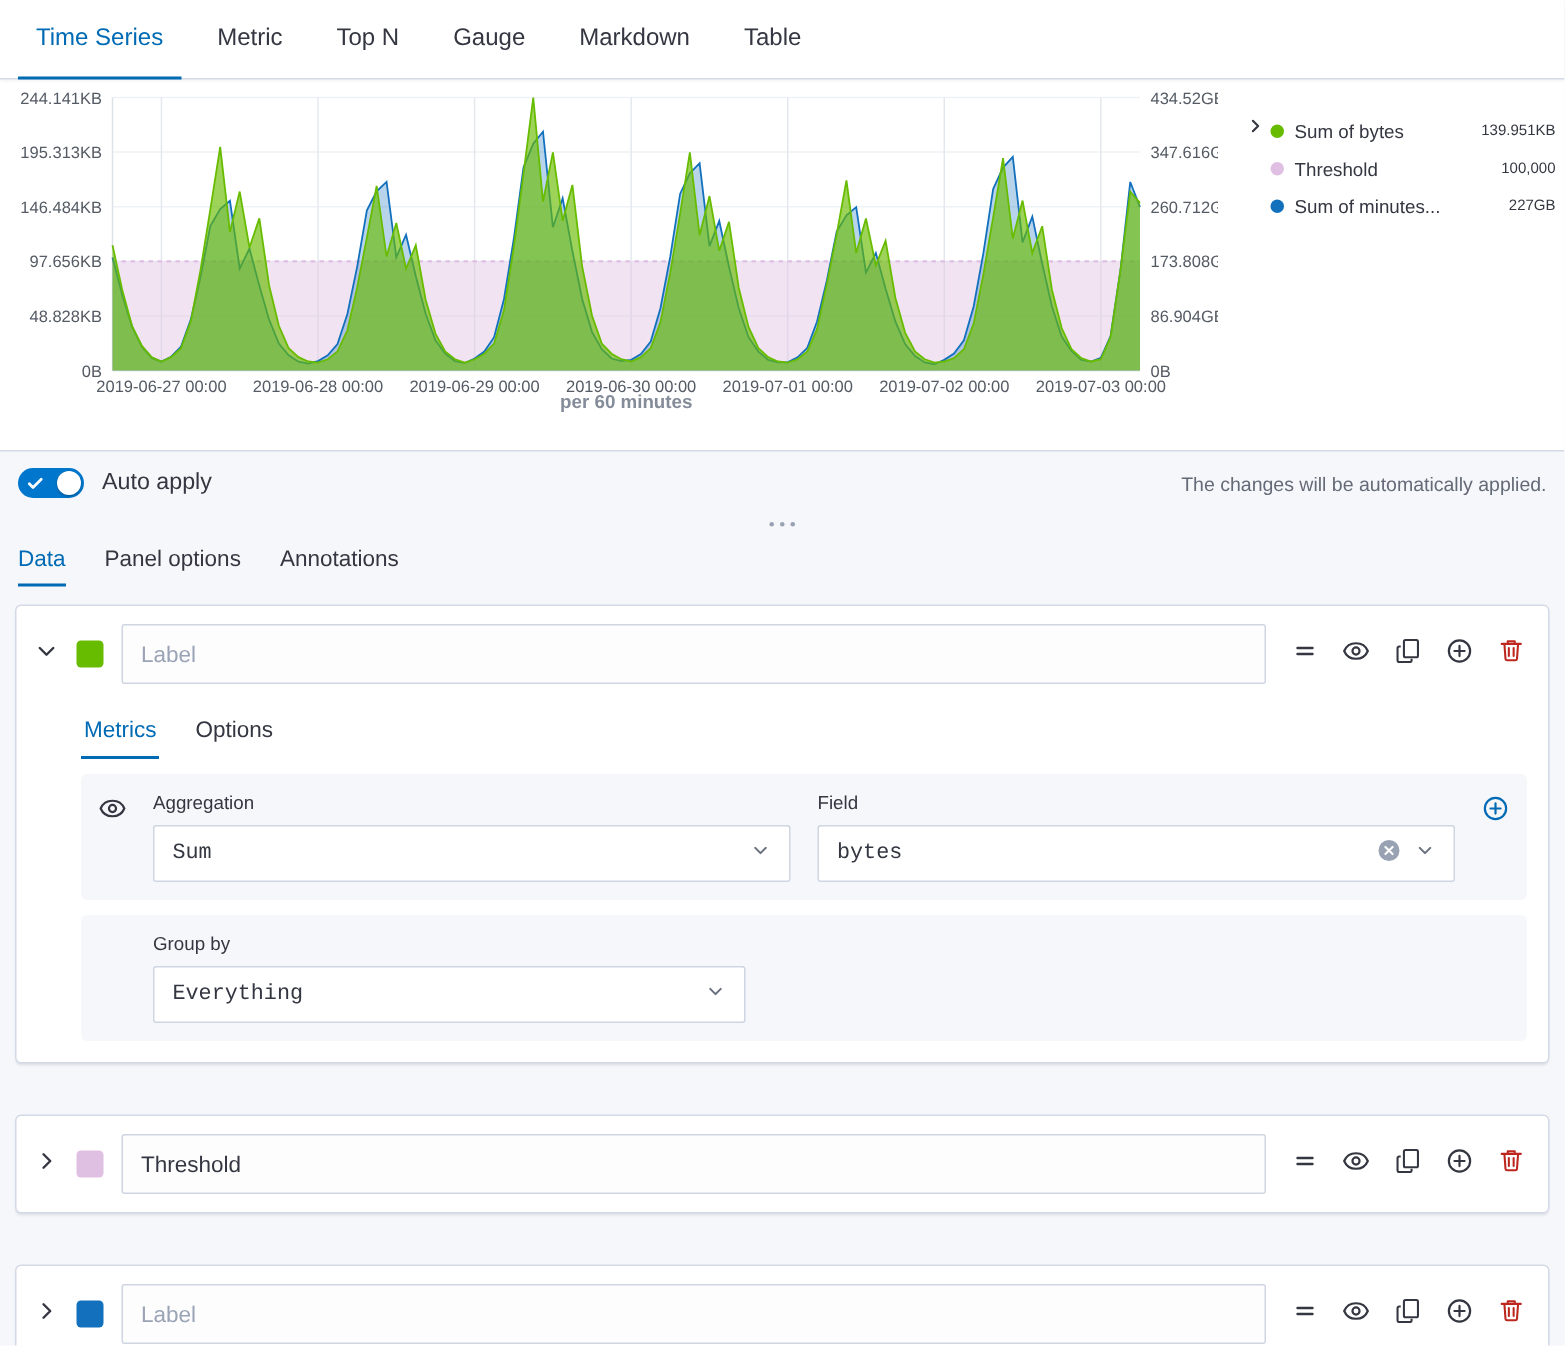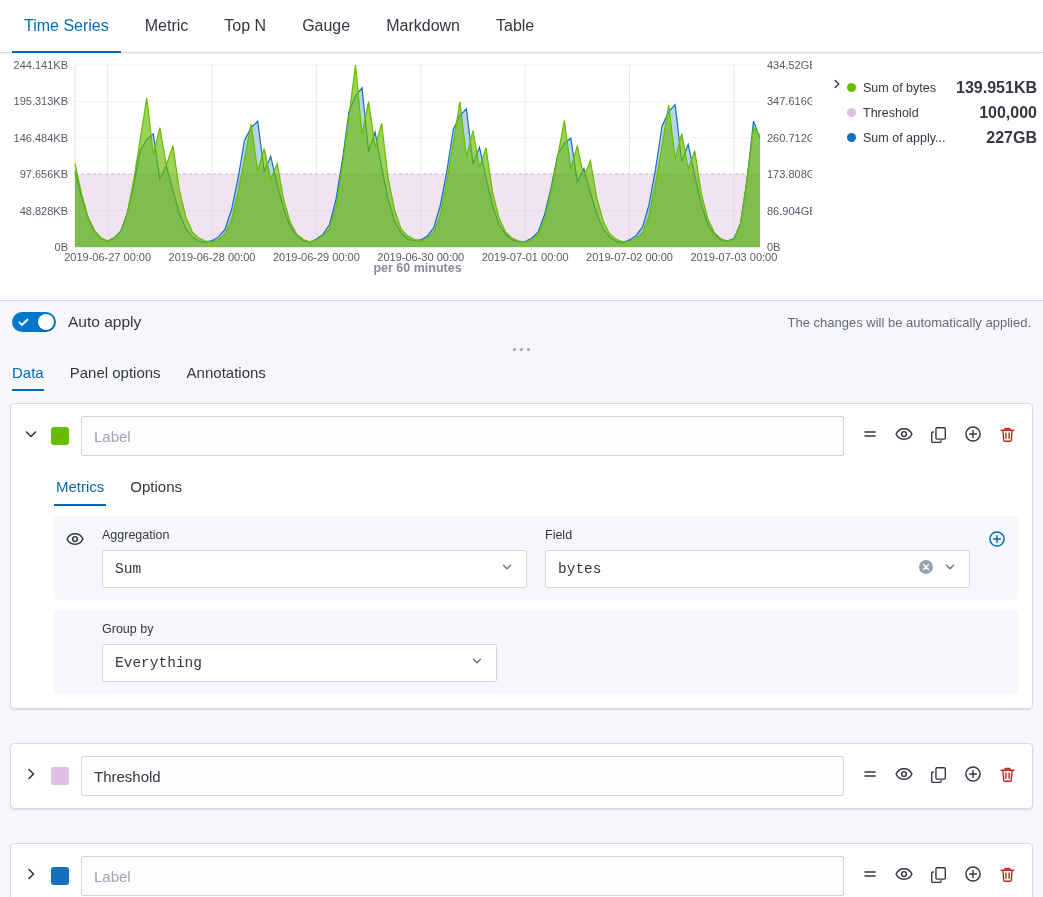--- a/index.html
+++ b/index.html
@@ -28,21 +28,21 @@
   #chart-svg text.tick { font-size:11px; fill:#545b64; font-family:"Liberation Sans",sans-serif; }
   .xaxis-caption {
     position:absolute; left:75px; top:208px; width:685px; text-align:center;
     font-size:12.5px; font-weight:600; color:#848b99;
   }
   .legend-toggle { position:absolute; left:830px; top:24px; color:#343741; display:flex; }
   .legend { position:absolute; right:6px; top:22px; width:190px; }
   .legend-row { display:flex; align-items:center; gap:7px; height:25px; }
   .legend-dot { width:9px; height:9px; border-radius:50%; flex:0 0 auto; }
   .legend-name { flex:1; font-size:12.5px; color:#343741; white-space:nowrap; overflow:hidden; }
-  .legend-value { font-size:16px; font-weight:700; color:#343741; white-space:nowrap;text-align:center; }
+  .legend-value { font-size:10px; font-weight:400; color:#343741; white-space:nowrap;text-align:center; }
 
   
   .editor { background:#f5f7fa; height:597px; border-top:1px solid #d3dae6; }
   .autoapply { height:42px; display:flex; align-items:center; gap:12px; padding:0 12px; }
   .switch { position:relative; width:44px; height:20px; border-radius:10px; background:#0077CC; flex:0 0 auto; }
   .switch .knob { position:absolute; right:2px; top:2px; width:16px; height:16px; border-radius:50%; background:#fff; box-shadow:0 1px 2px rgba(0,0,0,.25); }
   .switch svg { position:absolute; left:6px; top:5px; }
   .autoapply-label { font-size:15.5px; color:#343741; }
   .autoapply-help { margin-left:auto; font-size:13px; color:#646a77; }
 
@@ -160,21 +160,21 @@
       <span class="legend-name">Sum of bytes</span>
       <span class="legend-value">139.951KB</span>
     </div>
     <div class="legend-row">
       <span class="legend-dot" style="background-color: rgb(223, 192, 227);"></span>
       <span class="legend-name">Threshold</span>
       <span class="legend-value">100,000</span>
     </div>
     <div class="legend-row">
       <span class="legend-dot" style="background-color: rgb(18, 112, 188);"></span>
-      <span class="legend-name">Sum of apply...</span>
+      <span class="legend-name">Sum of minutes...</span>
       <span class="legend-value">227GB</span>
     </div>
   </div>
 </div>
 
 <div class="editor">
 
   <div class="autoapply">
     <button class="switch" aria-checked="true">
       <span>

